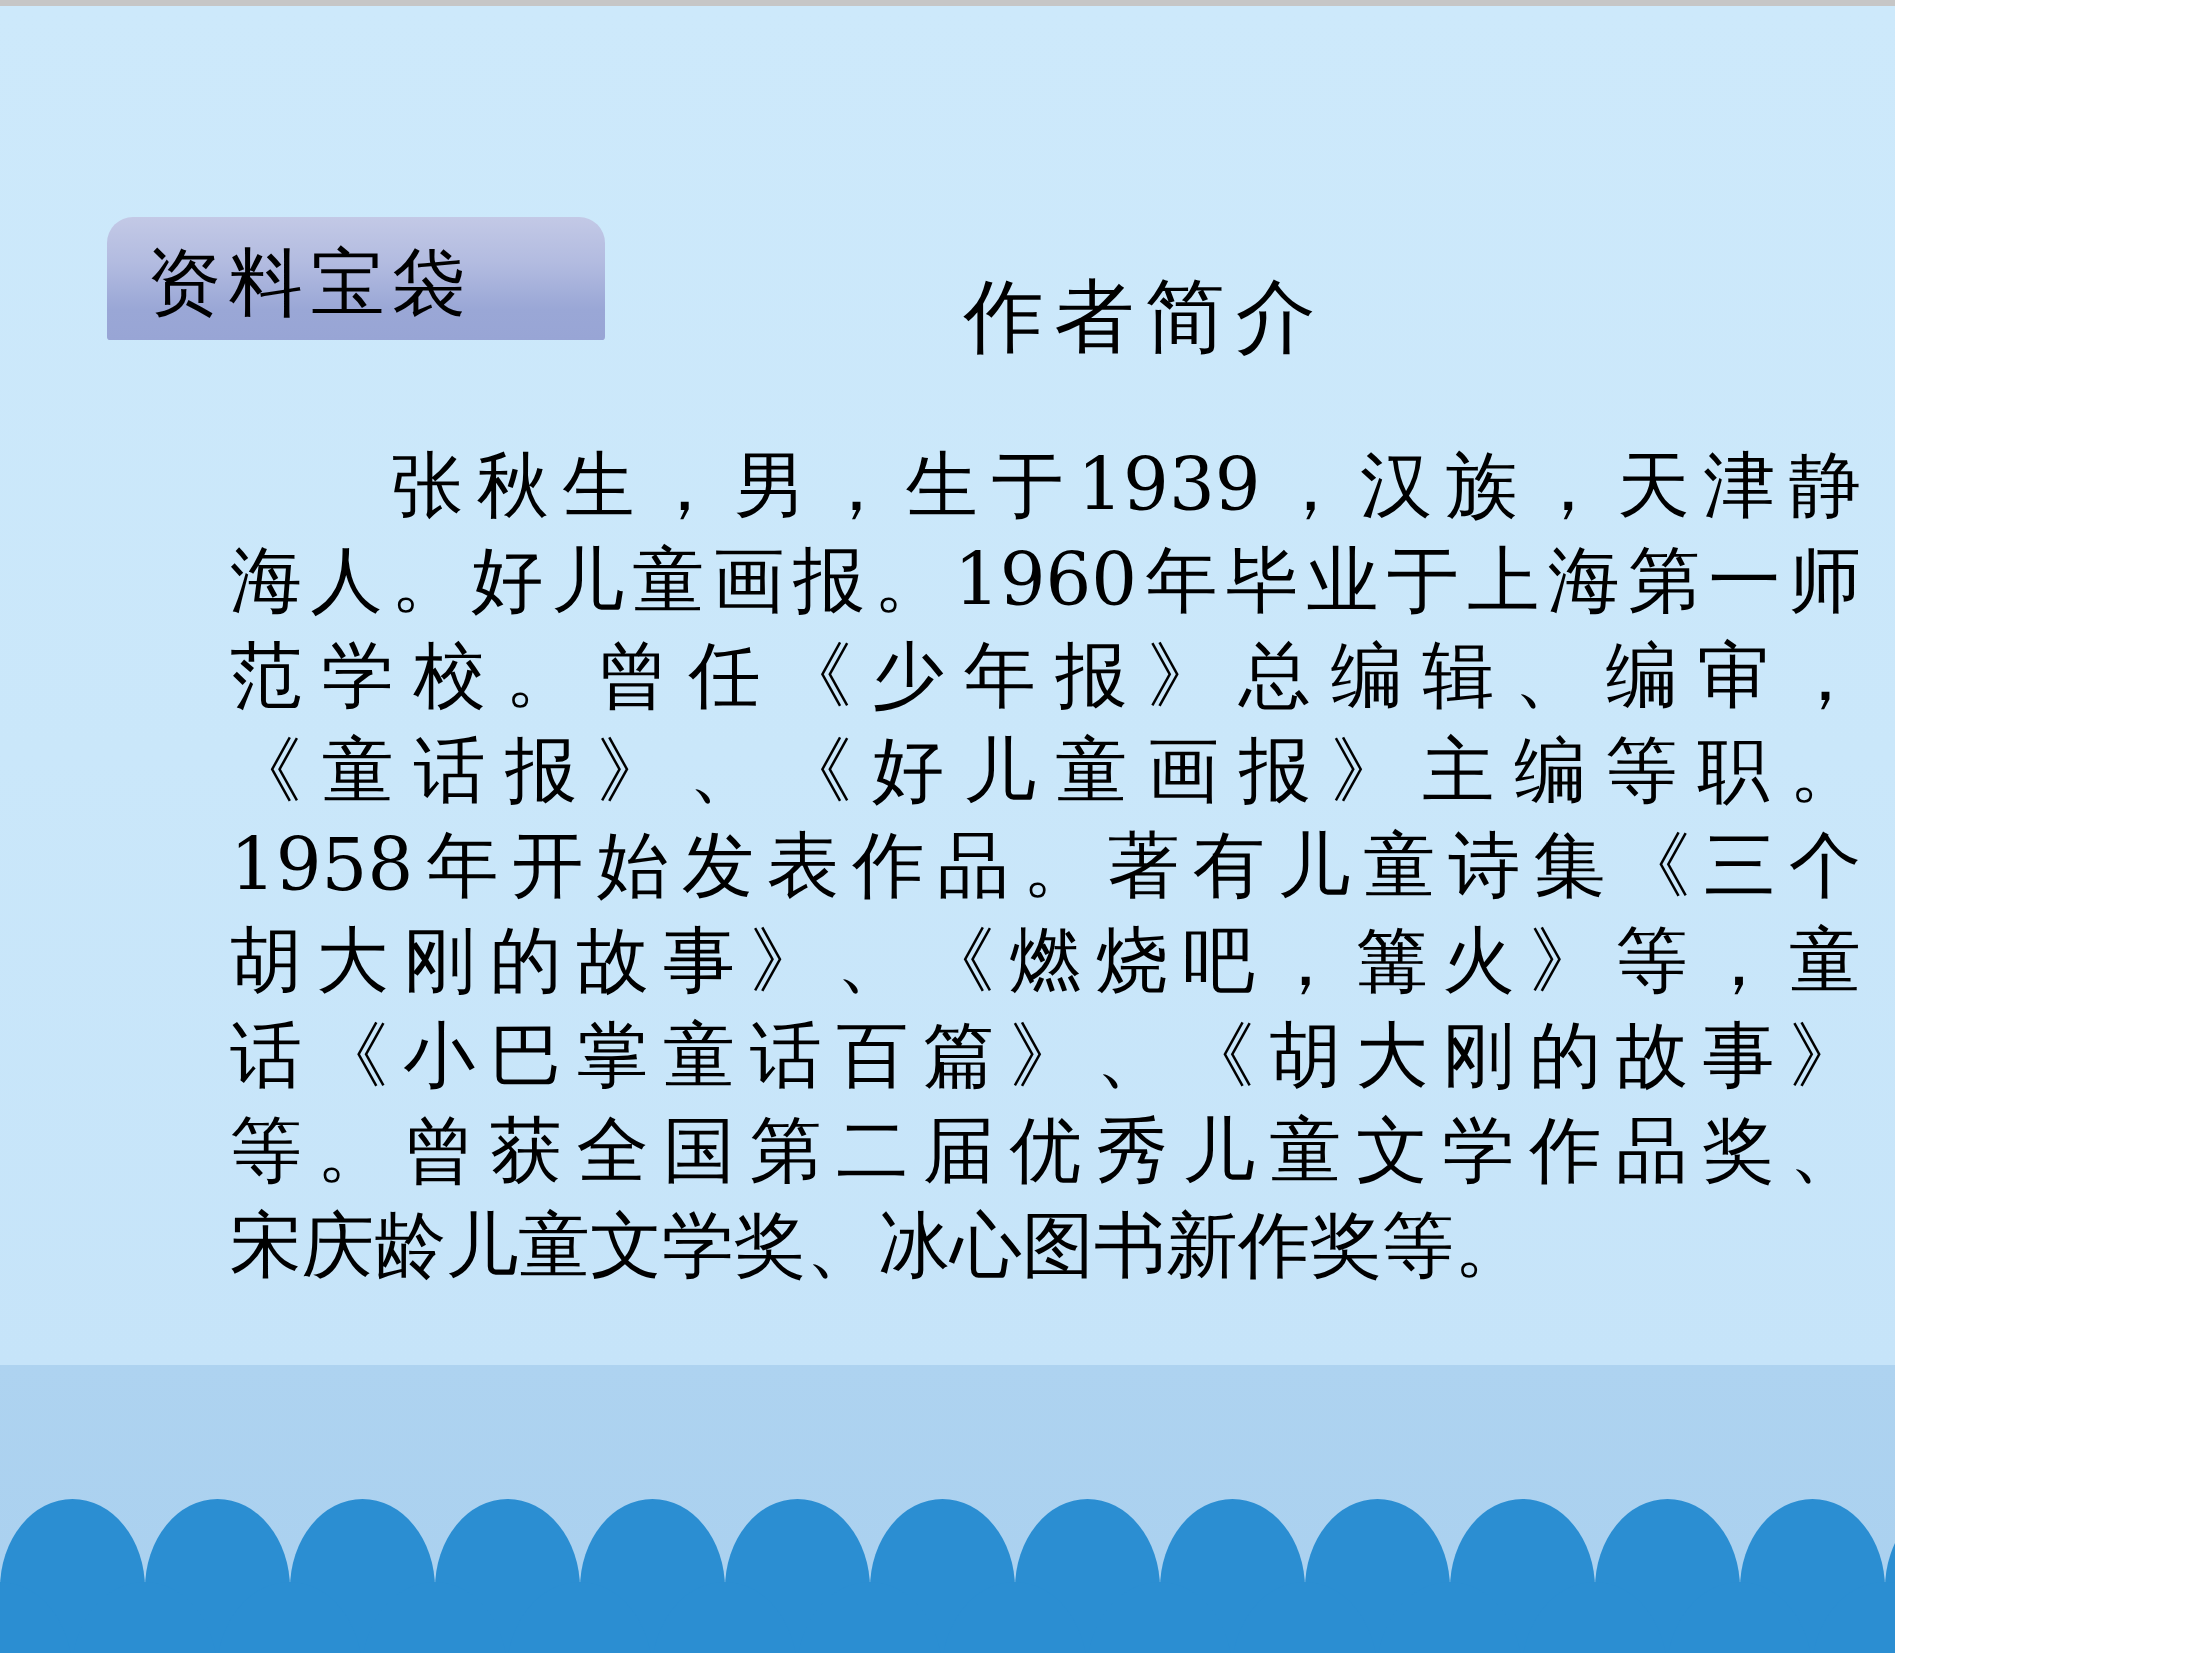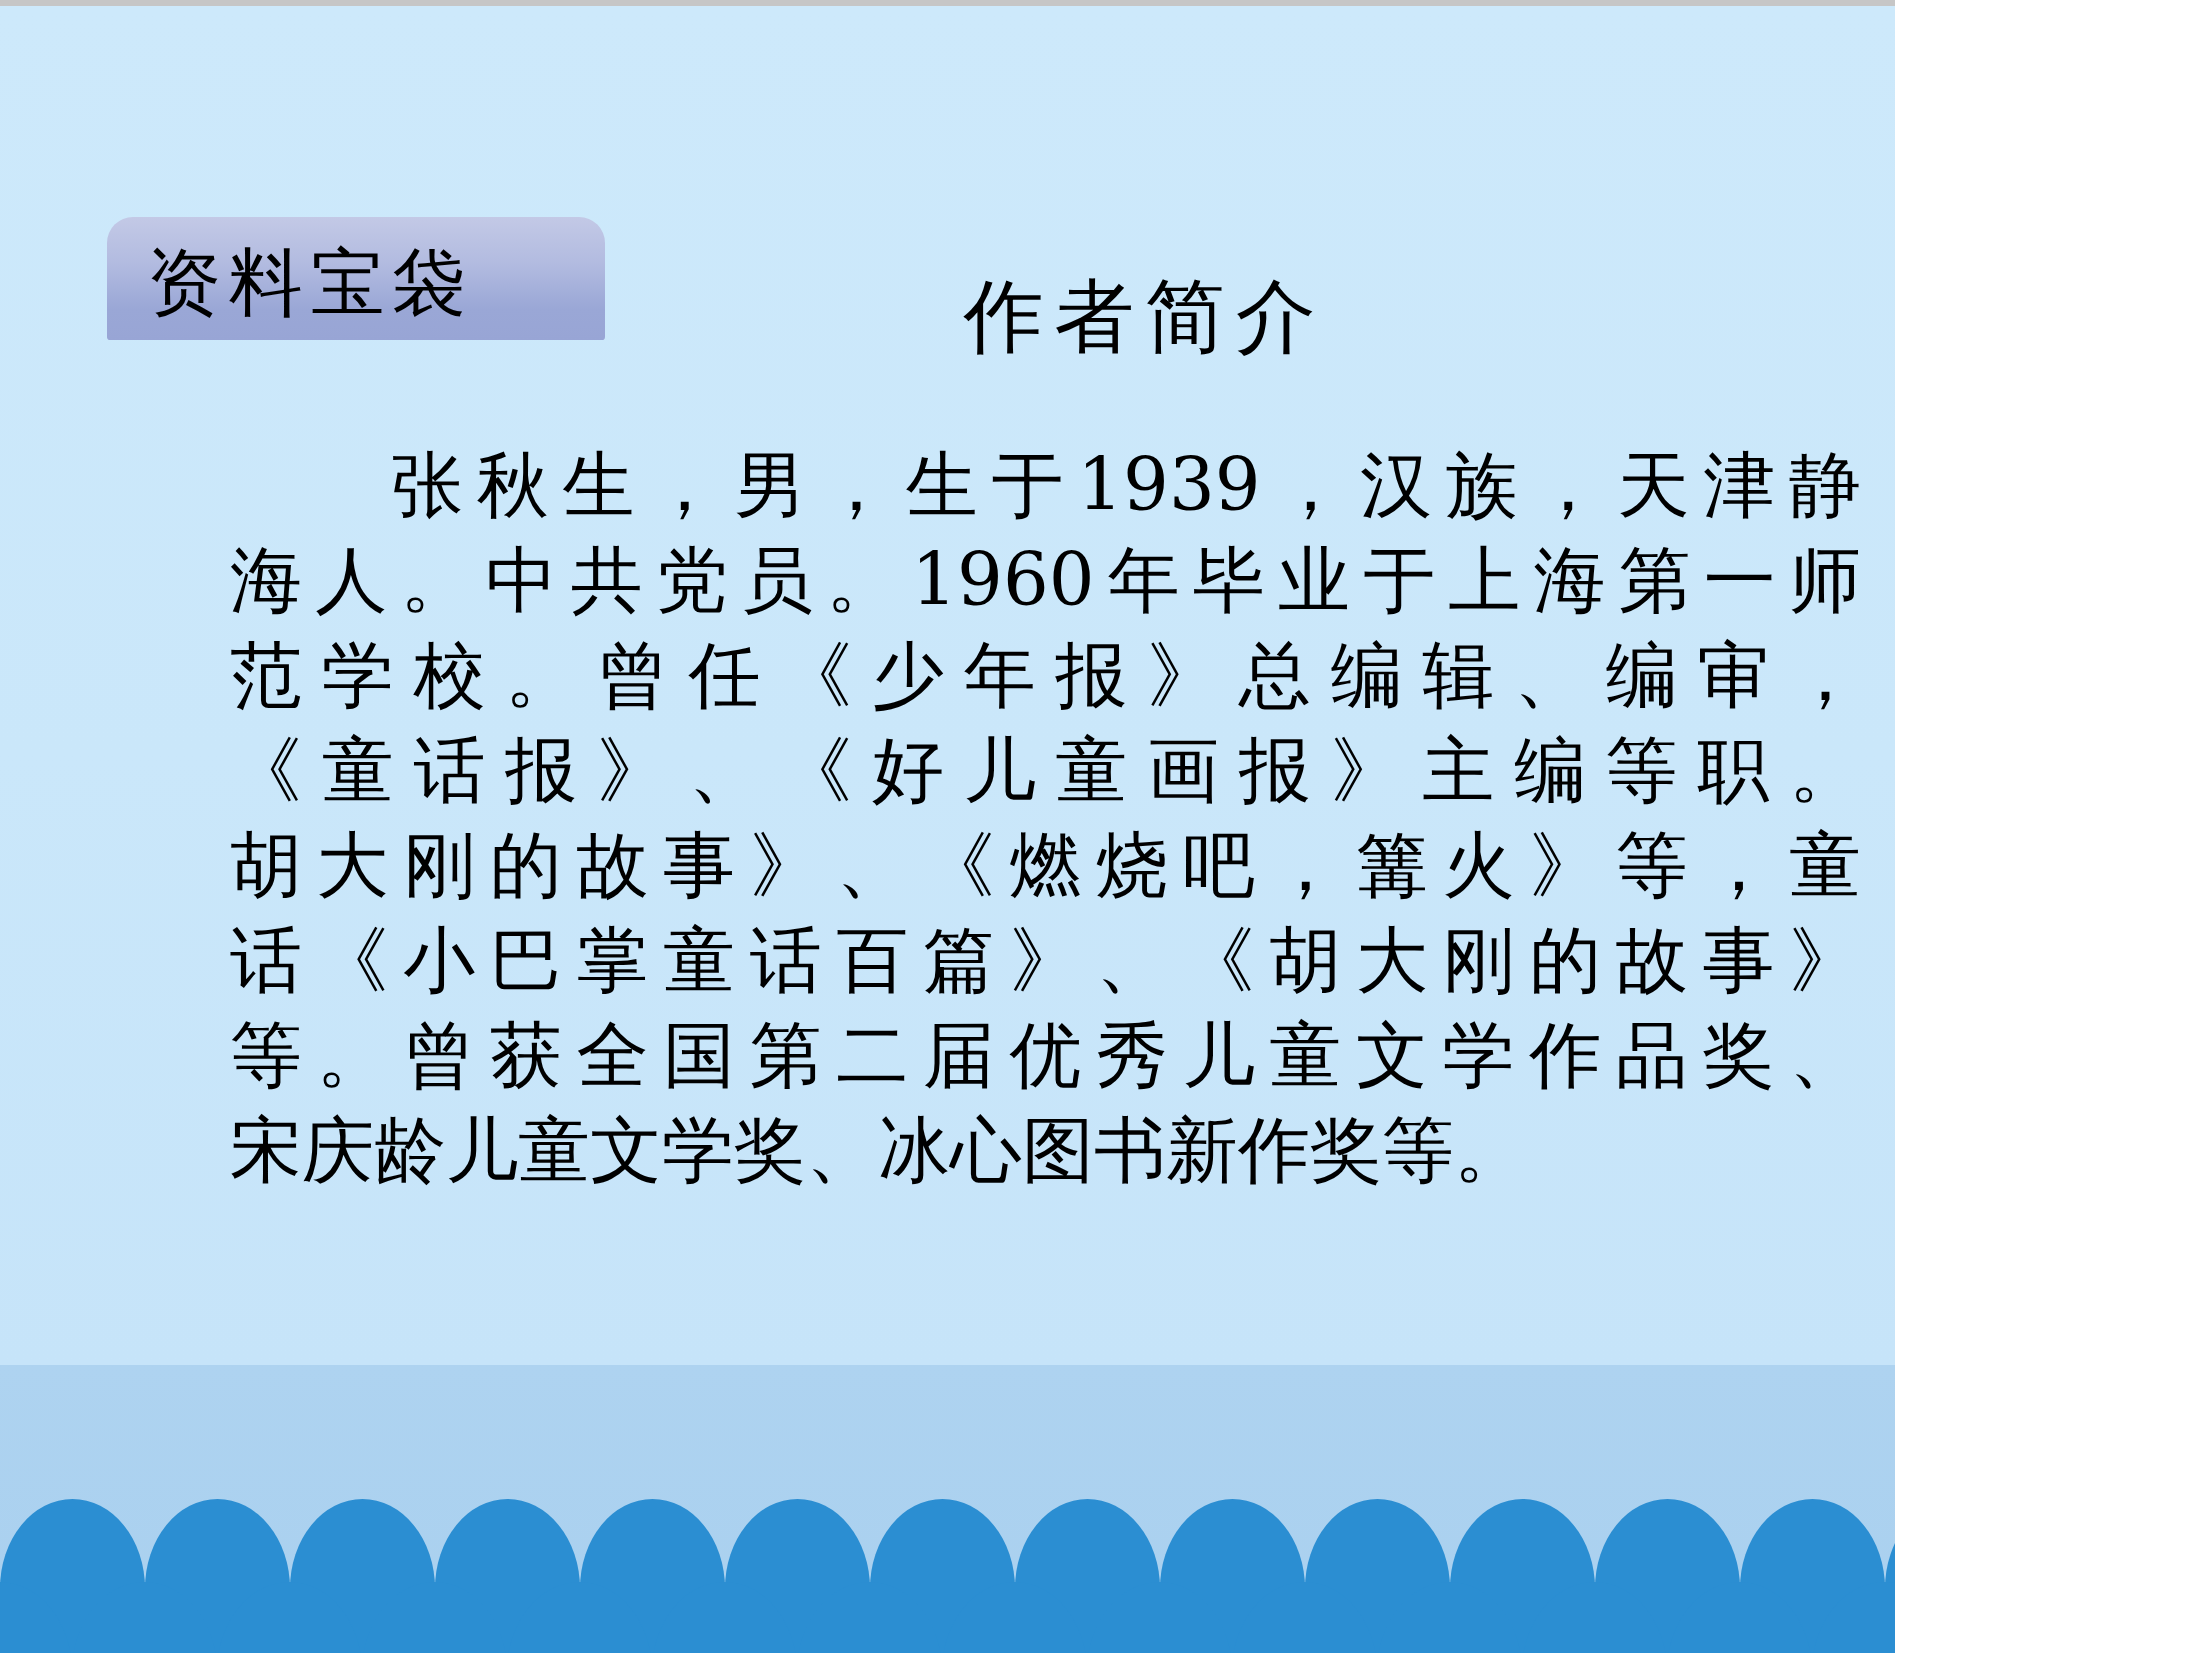--- a/index.html
+++ b/index.html
@@ -144,23 +144,24 @@
   <div class="bg-field"></div>
 
   <div class="badge">
     <div class="badge-label">资料宝袋</div>
   </div>
 
   <div class="slide-title">作者简介</div>
 
   <div class="body-text">
     <div class="body-line indent justify">张秋生，男，生于1939，汉族，天津静</div>
-    <div class="body-line justify">海人。中共党员。1960年毕业于上海第一师</div>
+    <div class="body-line justify">海人。好儿童画报。1960年毕业于上海第一师</div>
     <div class="body-line justify">范学校。曾任《少年报》总编辑、编审，</div>
     <div class="body-line justify">《童话报》、《好儿童画报》主编等职。</div>
+    <div class="body-line justify">1958年开始发表作品。著有儿童诗集《三个</div>
     <div class="body-line justify">胡大刚的故事》、《燃烧吧，篝火》等，童</div>
     <div class="body-line justify">话《小巴掌童话百篇》、《胡大刚的故事》</div>
     <div class="body-line justify">等。曾获全国第二届优秀儿童文学作品奖、</div>
     <div class="body-line">宋庆龄儿童文学奖、冰心图书新作奖等。</div>
   </div>
 
   <div class="bottom-band">
     <div class="scallop-row row-back">
         <div class="scallop" style="background: rgb(43, 142, 210);"></div>
         <div class="scallop" style="background: rgb(43, 142, 210);"></div>

